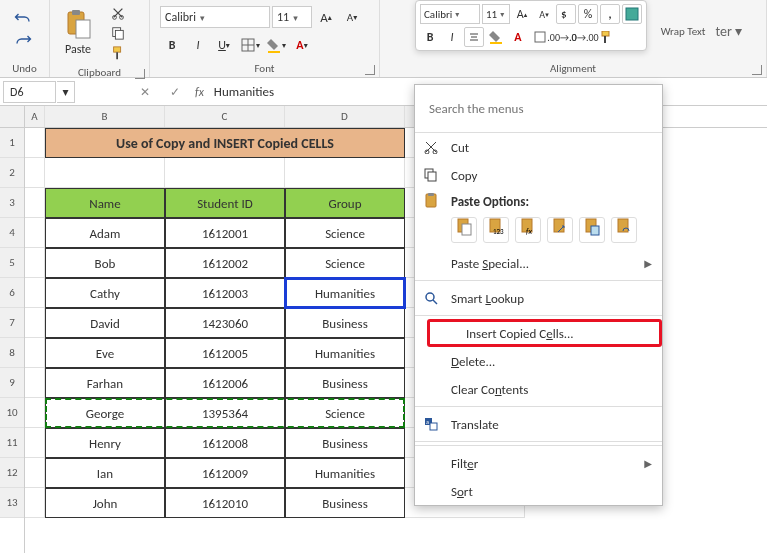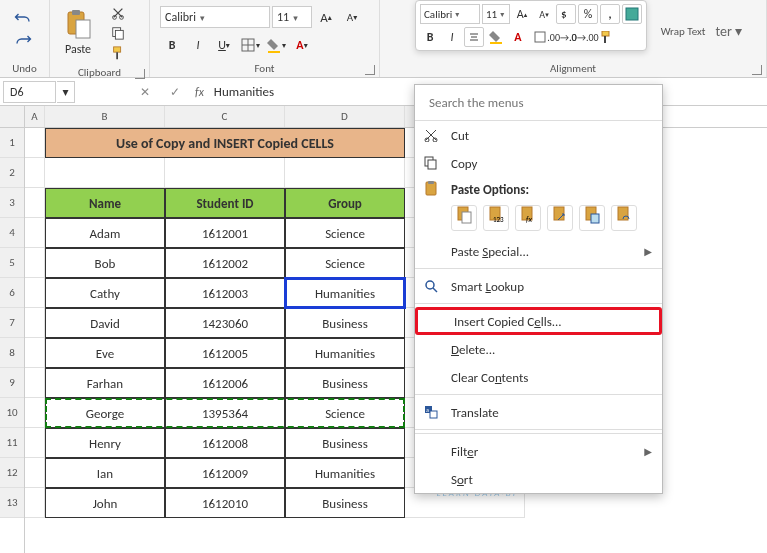--- a/index.html
+++ b/index.html
@@ -63,37 +63,37 @@
 
 
 .cA { width: 20px; }
 .cB { width: 120px; }
 .cC { width: 120px; }
 .cD { width: 120px; }
 .cE { width: 120px; }
 
 
 .title-cell { background: #e8b58a; font-weight: bold; font-size: 14px; border: 1.5px solid #333; }
-.th-cell { background: #92d050; font-weight: bold; border: 1.5px solid #333; }
+.th-cell { background: #92d050; font-weight: normal; border: 1.5px solid #333; }
 .td-cell { border: 1px solid #333; }
 .selected-cell { outline: 3px solid #1a3dd6; outline-offset: -2px; z-index: 2; position: relative; }
 .copied-outline { position: absolute; border: 2px dashed #107c10; pointer-events: none; z-index: 3; }
 
 
 .context-menu { position: absolute; left: 414px; top: 84px; width: 249px; background: #fff; border: 1px solid #bbb; box-shadow: 0 3px 10px rgba(0,0,0,0.25); z-index: 20; font-size: 13px; }
 .menu-search { border-bottom: 1px solid #ddd; }
-.menu-search input { width: 100%; border: none; padding: 10px 14px; font-size: 13px; outline: none; color: #888; }
+.menu-search input { width: 100%; border: none; padding: 16px 14px; font-size: 13px; outline: none; color: #888; }
 .menu-item { display: flex; align-items: center; height: 28px; padding: 0 10px 0 6px; cursor: pointer; gap: 10px; }
 .menu-icon { width: 20px; height: 18px; display: flex; align-items: center; justify-content: center; }
 .menu-label { flex: 1; }
 .menu-arrow { color: #666; font-size: 10px; }
 .menu-sep { height: 1px; background: #ddd; margin: 3px 0; }
 .paste-icons { display: flex; gap: 6px; padding: 4px 8px 6px 36px; }
 .paste-icons .p-icon { width: 26px; height: 26px; border: 1px solid #ddd; border-radius: 3px; display: flex; justify-content: center; cursor: pointer; }
-.red-box { border: 3px solid #e81123 !important; border-radius: 3px; }
+.red-box { border: 3px solid #e81123 !important; border-radius: 3px; margin-left: 12px; }
 
 .watermark { position: absolute; right: 250px; bottom: 55px; font-size: 15px; color: #4a9cd6; opacity: 0.55; font-style: italic; pointer-events: none; z-index: 1; letter-spacing: 1px; }
 .watermark span { font-size: 9px; display: block; letter-spacing: 2px; }
 
 u.acc { text-decoration: underline; }
 </style>
 </head>
 <body>
 
 <div class="ribbon">

